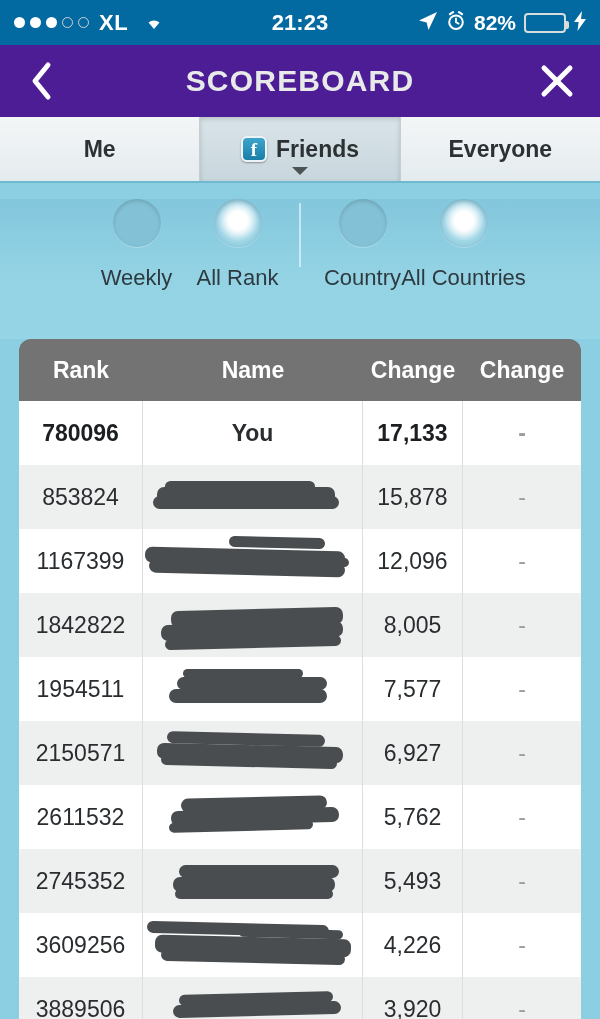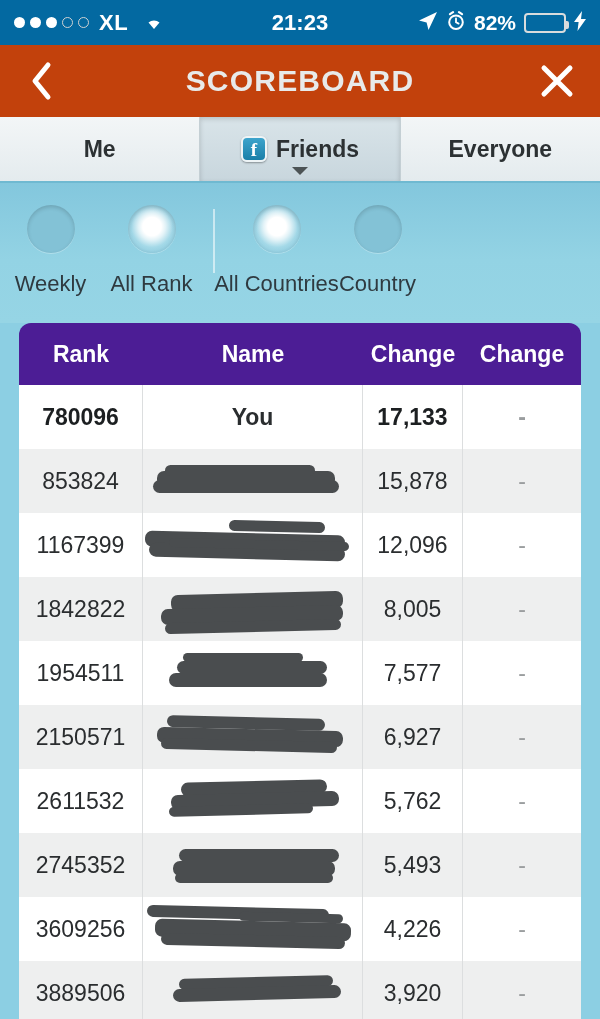--- a/index.html
+++ b/index.html
@@ -41,21 +41,21 @@
     border-radius: 4px; padding: 2px; position: relative;
   }
   .batt-fill { height: 100%; background: #4cd964; border-radius: 1px; }
   .batt-cap {
     position: absolute; right: -5px; top: 6px;
     width: 3px; height: 8px; background: #d9dcdd; border-radius: 0 2px 2px 0;
   }
 
   
   .navbar {
-    height: 72px; background: #c2410c;
+    height: 72px; background: #4c1d95;
     display: flex; align-items: center; justify-content: space-between;
     padding: 0 26px; position: relative;
   }
   .nav-title {
     position: absolute; left: 0; right: 0; text-align: center;
     color: #e8eaea; font-size: 30px; font-weight: bold; letter-spacing: 1.2px;
     pointer-events: none;
   }
   .nav-btn { position: relative; z-index: 2; cursor: pointer; line-height: 0;}
 
@@ -91,22 +91,22 @@
     position: absolute; bottom: 6px; left: 50%; transform: translateX(-50%);
     width: 0; height: 0;
     border-left: 8px solid transparent; border-right: 8px solid transparent;
     border-top: 8px solid #4c5355;
   }
 
   
   .filters {
     height: 140px;
     background: linear-gradient(180deg,#83c7dd 0%, #93d3e4 55%, #96d5e5 100%);
-    display: flex; align-items: flex-start; 
-    padding-top: 22px;
+    display: flex; align-items: flex-start; justify-content: center;
+    margin-top: 16px;
   }
   .fgroup { display: flex; }
   .fopt {
     width: 101px; display: flex; flex-direction: column; align-items: center;
     cursor: pointer;
   }
   .radio {
     width: 48px; height: 48px; border-radius: 50%;
     background: #83c2d6;
     box-shadow: inset 0 2px 4px rgba(0,0,0,.16), 0 1px 0 rgba(255,255,255,.28);
@@ -125,21 +125,21 @@
     margin: 4px 11px 0 11px;
   }
 
   
   .board {
     margin: 0 19px;
     border-radius: 12px 12px 0 0;
     overflow: hidden;
   }
   .thead {
-    display: flex; background: #4c1d95; height: 62px; align-items: center;
+    display: flex; background: #737373; height: 62px; align-items: center;
     color: #ffffff; font-size: 23px; font-weight: bold;
   }
   .row {
     display: flex; height: 64px; align-items: stretch;
     font-size: 23px; color: #2a2d2f;
   }
   .row.odd  { background: #ffffff; }
   .row.even { background: #eeefef; }
   .row.self { font-weight: bold; color: #1c1f21; }
   .c {
@@ -238,26 +238,26 @@
       <span class="fopt-label">Weekly</span>
     </div>
     <div class="fopt">
       <span class="radio on"></span>
       <span class="fopt-label">All Rank</span>
     </div>
   </div>
   <div class="fdivider"></div>
   <div class="fgroup">
     <div class="fopt">
+      <span class="radio"></span>
+      <span class="fopt-label">Country</span>
+    </div>
+    <div class="fopt">
       <span class="radio on"></span>
       <span class="fopt-label">All Countries</span>
-    </div>
-    <div class="fopt">
-      <span class="radio"></span>
-      <span class="fopt-label">Country</span>
     </div>
   </div>
 </div>
 
 <div class="board">
   <div class="thead">
     <div class="c c-rank">Rank</div>
     <div class="c c-name">Name</div>
     <div class="c c-points">Change</div>
     <div class="c c-change" style="color:#ffffff">Change</div>

